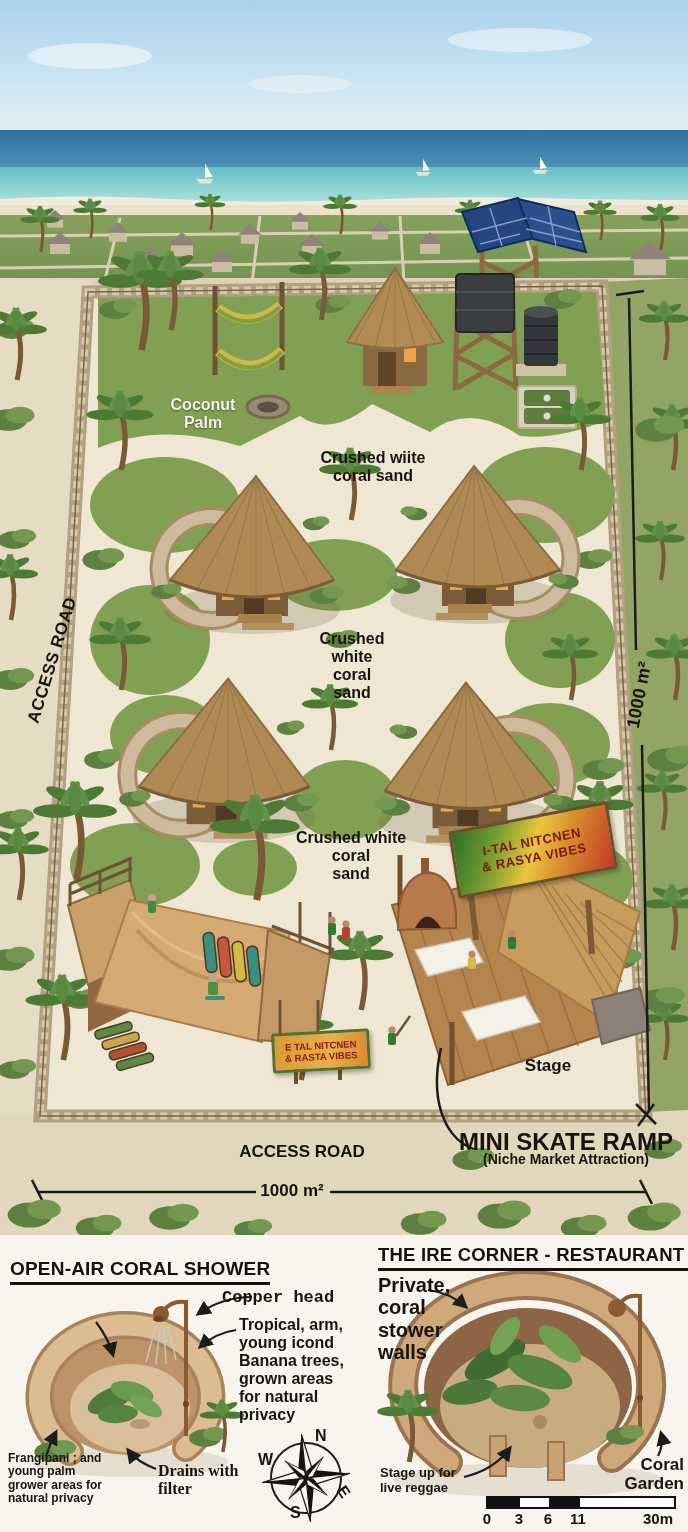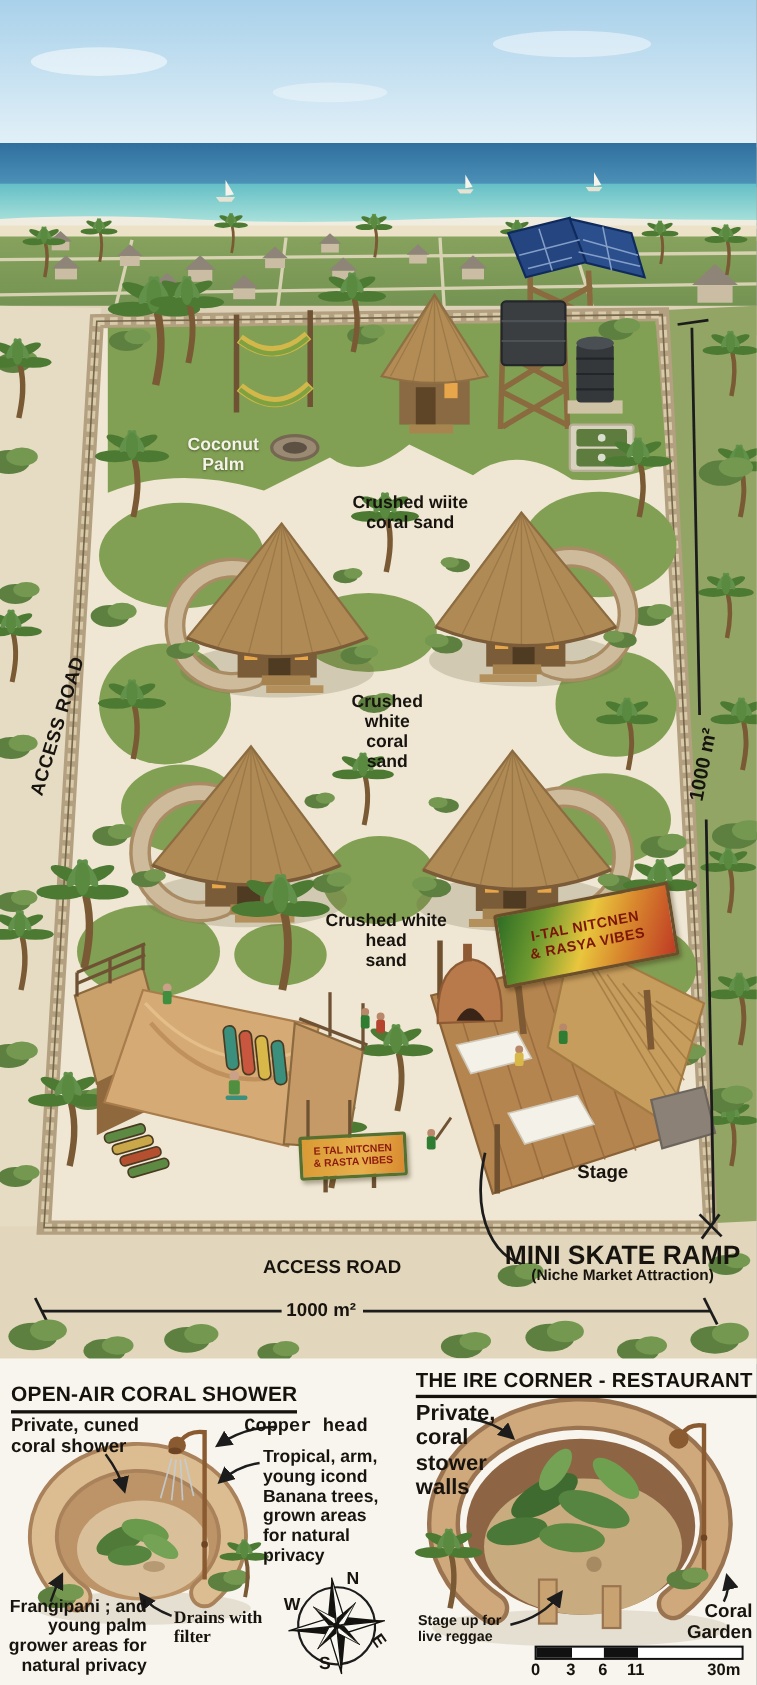--- a/index.html
+++ b/index.html
@@ -531,46 +531,44 @@
 
 <div class="lbl" style="left:203px;top:396px;transform:translateX(-50%);color:#f5f2e8;font-size:16px;font-weight:600;text-shadow:0 1px 2px rgba(40,50,20,.65);">Coconut
 Palm</div>
 <div class="lbl" style="left:373px;top:413px;transform:translateX(-50%);font-size:16px;margin-top:36px;">Crushed wiite
 coral sand</div>
 <div class="lbl" style="left:352px;top:630px;transform:translateX(-50%);font-size:16px;">Crushed
 white
 coral
 sand</div>
 <div class="lbl" style="left:351px;top:829px;transform:translateX(-50%);font-size:16px;">Crushed white
-head
+coral
 sand</div>
 <div class="lbl" style="left:52px;top:660px;transform:translate(-50%,-50%) rotate(-73deg);font-size:17px;letter-spacing:.5px;width:max-content;">ACCESS ROAD</div>
 <div class="lbl" style="left:639px;top:695px;transform:translate(-50%,-50%) rotate(-79deg);font-size:18px;width:max-content;">1000 m²</div>
 <div class="lbl" style="left:548px;top:1056px;transform:translateX(-50%);font-size:17px;text-align:center;">Stage</div>
 <div class="lbl" style="left:566px;top:1129px;transform:translateX(-50%);font-size:24px;width:max-content;">MINI SKATE RAMP</div>
 <div class="lbl" style="left:566px;top:1152px;transform:translateX(-50%);font-size:14px;width:max-content;">(Niche Market Attraction)</div>
 <div class="lbl" style="left:302px;top:1142px;transform:translateX(-50%);font-size:17px;width:max-content;">ACCESS ROAD</div>
 <div class="lbl" style="left:292px;top:1181px;transform:translateX(-50%);font-size:17px;width:max-content;">1000 m²</div>
 
 <div class="sign sign-main">I-TAL NITCNEN
 &amp; RASYA VIBES</div>
 <div class="sign sign-small">E TAL NITCNEN
 &amp; RASTA VIBES</div>
 
 <div class="panel-title" style="left:10px;top:1258px;font-size:19px;">OPEN-AIR CORAL SHOWER</div>
-<div class="lbl left" style="left:10px;top:1286px;font-size:17px;">Private, cuned
-coral shower</div>
 <div class="lbl left" style="left:222px;top:1288px;font-size:17px;font-family:Liberation Mono, monospace;">Copper head</div>
 <div class="lbl left" style="left:239px;top:1316px;font-size:16px;">Tropical, arm,
 young icond
 Banana trees,
 grown areas
 for natural
 privacy</div>
-<div class="lbl left" style="left:8px;top:1452px;font-size:16px;text-align:right;">Frangipani ; and
+<div class="lbl left" style="left:8px;top:1452px;font-size:12px;">Frangipani ; and
 young palm
 grower areas for
 natural privacy</div>
 <div class="lbl left" style="left:158px;top:1462px;font-size:16px;font-family:Liberation Serif, serif;">Drains with
 filter</div>
 
 <div class="panel-title" style="left:378px;top:1244px;font-size:18.5px;">THE IRE CORNER - RESTAURANT &amp; BAR</div>
 <div class="lbl left" style="left:378px;top:1274px;font-size:20px;">Private,
 coral
 stower

